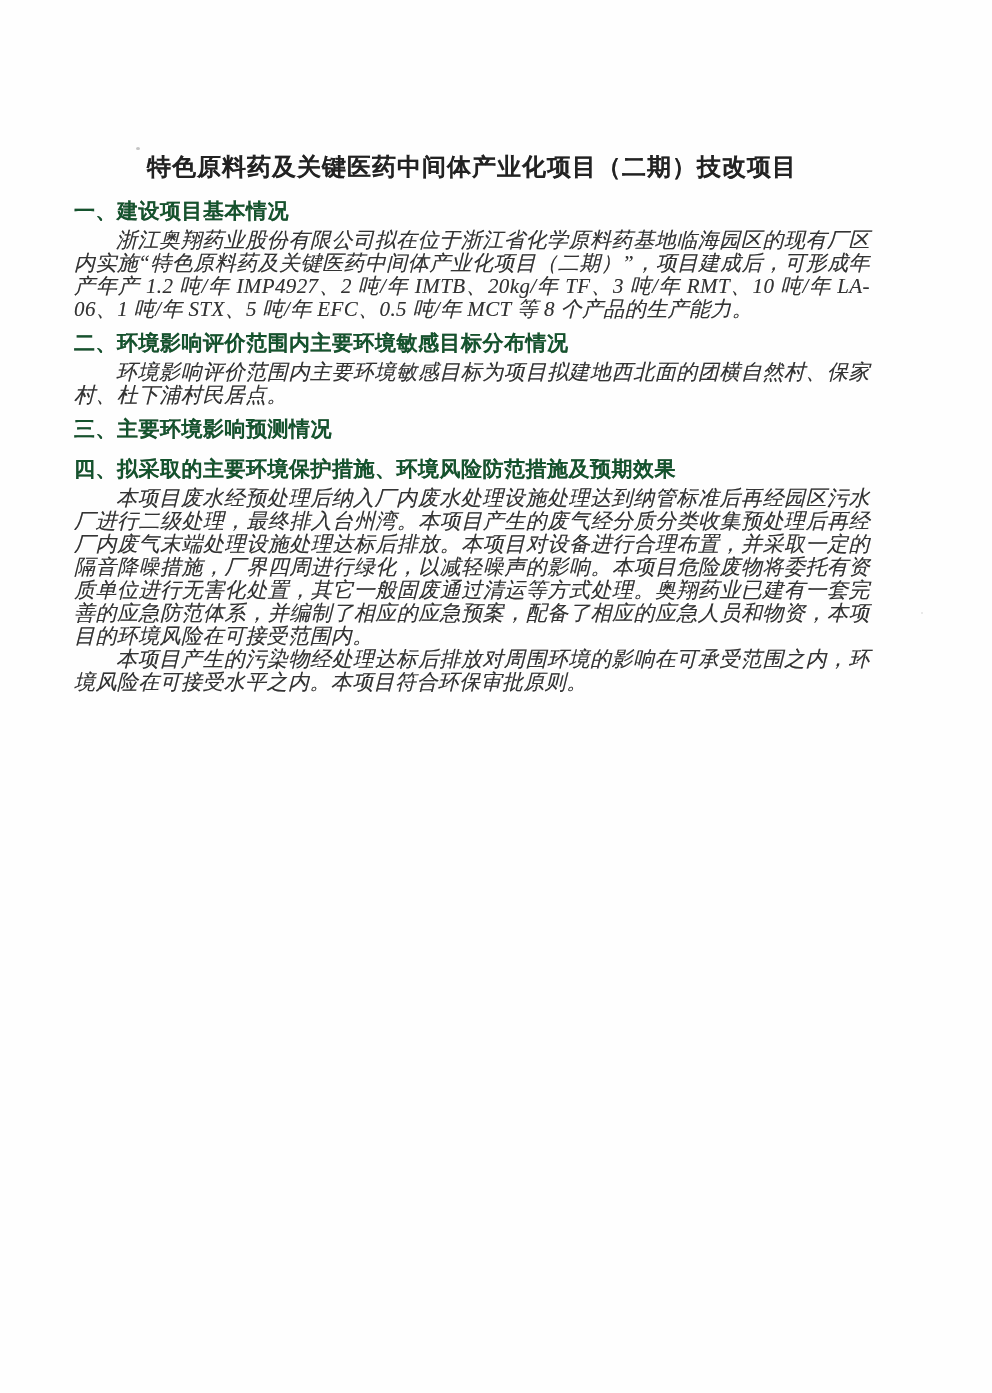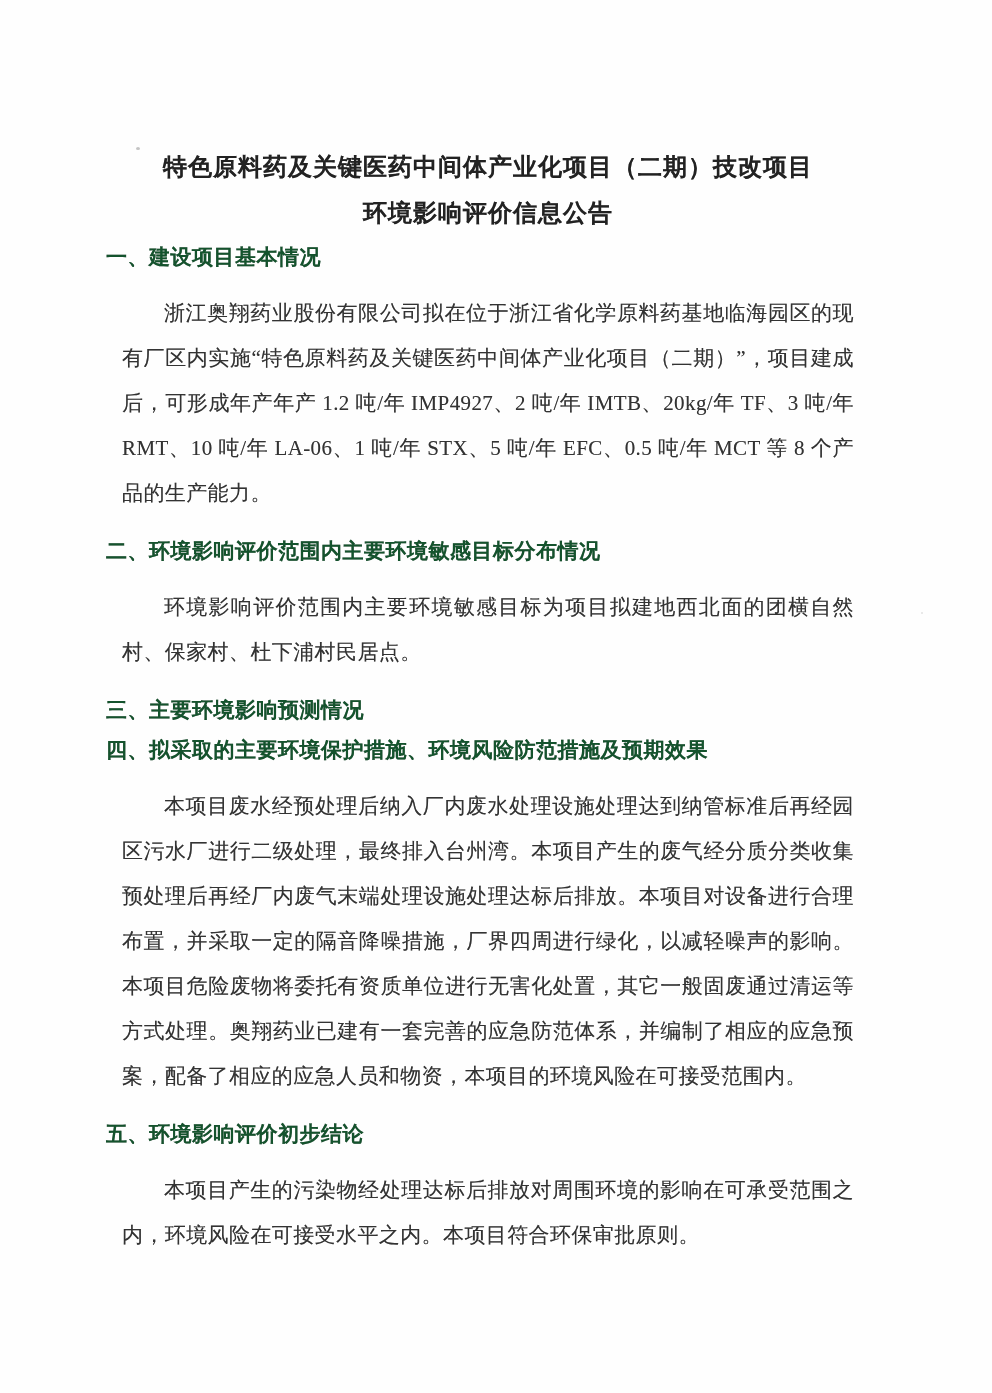--- a/index.html
+++ b/index.html
@@ -15,21 +15,21 @@
     font-family: "Liberation Serif", serif;
   }
   .page {
     position: absolute;
     top: 0;
     left: 0;
     width: 992px;
     height: 1393px;
     background: #fefefe;
     box-sizing: border-box;
-    padding: 146px 122px 0 106px;
+    padding: 146px 122px 0 74px;
     color: #2e2e2e;
   }
   .doc-title {
     text-align: center;
     font-family: "Liberation Sans", sans-serif;
     font-weight: bold;
     font-size: 24px;
     line-height: 42px;
     color: #222222;
     letter-spacing: 1px;
@@ -42,48 +42,48 @@
     font-size: 21px;
     line-height: 37px;
     margin: 3px 0 0 0;
     color: #14532d;
     letter-spacing: 0.5px;
     text-shadow: 0 0 0.5px rgba(40,40,40,0.5);
   }
   .body-paragraph {
     font-family: "Liberation Serif", serif;
     font-size: 21px;
-    line-height: 45px;
-    margin: 16px;
+    line-height: 23px;
+    margin: 0;
     text-align: justify;
     text-justify: inter-character;
     text-indent: 2em;
     color: #333333;
     letter-spacing: 0.4px;
     text-shadow: 0 0 0.5px rgba(60,60,60,0.45);
+    font-style: italic;
   }
   .scan-speck {
     position: absolute;
     background: rgba(90,90,90,0.35);
     border-radius: 50%;
   }
   .speck-1 { left: 136px; top: 147px; width: 4px; height: 3px; }
   .speck-2 { left: 921px; top: 612px; width: 2px; height: 2px; opacity: .5; }
 </style>
 </head>
 <body>
 
 <div class="page">
 
   <div class="scan-speck speck-1"></div>
   <div class="scan-speck speck-2"></div>
 
   <div>
     <div class="doc-title">特色原料药及关键医药中间体产业化项目（二期）技改项目</div>
-    <div class="doc-title">环境影响评价信息公告</div>
   </div>
 
   <section>
     <h2 class="section-heading">一、建设项目基本情况</h2>
     <p class="body-paragraph">浙江奥翔药业股份有限公司拟在位于浙江省化学原料药基地临海园区的现有厂区内实施“特色原料药及关键医药中间体产业化项目（二期）”，项目建成后，可形成年产年产 1.2 吨/年 IMP4927、2 吨/年 IMTB、20kg/年 TF、3 吨/年 RMT、10 吨/年 LA-06、1 吨/年 STX、5 吨/年 EFC、0.5 吨/年 MCT 等 8 个产品的生产能力。</p>
   </section>
 
   <section>
     <h2 class="section-heading">二、环境影响评价范围内主要环境敏感目标分布情况</h2>
     <p class="body-paragraph">环境影响评价范围内主要环境敏感目标为项目拟建地西北面的团横自然村、保家村、杜下浦村民居点。</p>
@@ -92,17 +92,16 @@
   <section>
     <h2 class="section-heading">三、主要环境影响预测情况</h2>
   </section>
 
   <section>
     <h2 class="section-heading">四、拟采取的主要环境保护措施、环境风险防范措施及预期效果</h2>
     <p class="body-paragraph">本项目废水经预处理后纳入厂内废水处理设施处理达到纳管标准后再经园区污水厂进行二级处理，最终排入台州湾。本项目产生的废气经分质分类收集预处理后再经厂内废气末端处理设施处理达标后排放。本项目对设备进行合理布置，并采取一定的隔音降噪措施，厂界四周进行绿化，以减轻噪声的影响。本项目危险废物将委托有资质单位进行无害化处置，其它一般固废通过清运等方式处理。奥翔药业已建有一套完善的应急防范体系，并编制了相应的应急预案，配备了相应的应急人员和物资，本项目的环境风险在可接受范围内。</p>
   </section>
 
   <section>
-    <h2 class="section-heading">五、环境影响评价初步结论</h2>
     <p class="body-paragraph">本项目产生的污染物经处理达标后排放对周围环境的影响在可承受范围之内，环境风险在可接受水平之内。本项目符合环保审批原则。</p>
   </section>
 
 </div>
 
 </body></html>

